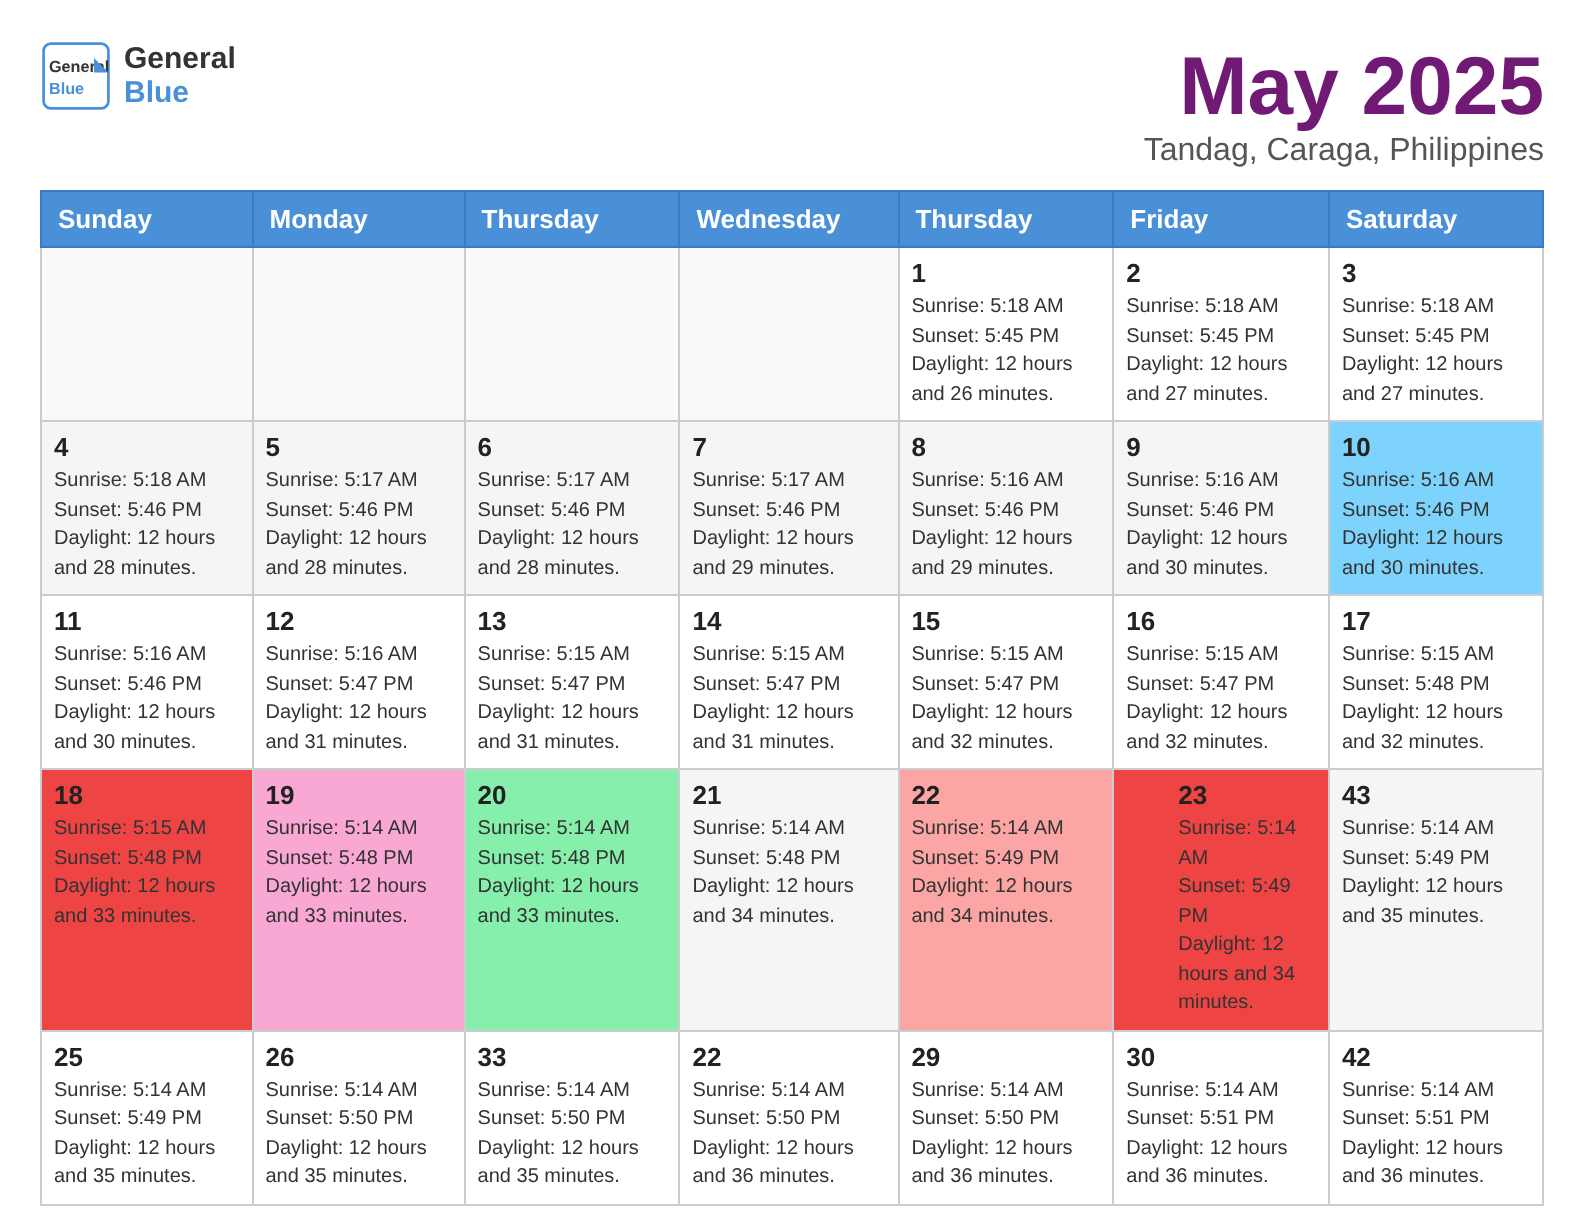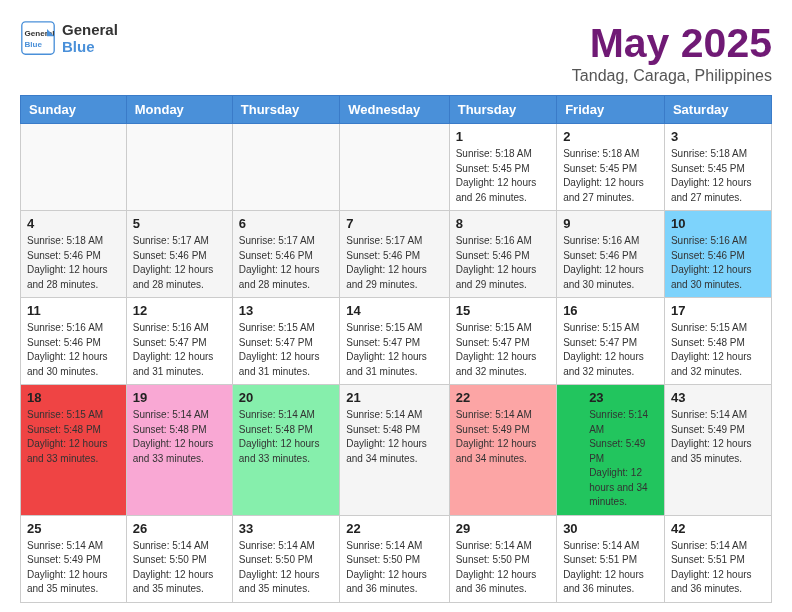--- a/index.html
+++ b/index.html
@@ -207,21 +207,21 @@
           <div class="day-info">Sunrise: 5:14 AM<br>Sunset: 5:48 PM<br>Daylight: 12 hours and 33 minutes.</div>
         </td>
         <td style="background: rgb(245, 245, 245);">
           <div class="day-number">21</div>
           <div class="day-info">Sunrise: 5:14 AM<br>Sunset: 5:48 PM<br>Daylight: 12 hours and 34 minutes.</div>
         </td>
         <td style="background: #fca5a5;">
           <div class="day-number">22</div>
           <div class="day-info">Sunrise: 5:14 AM<br>Sunset: 5:49 PM<br>Daylight: 12 hours and 34 minutes.</div>
         </td>
-        <td style="background: #22c55e; padding-left: 32px;">
+        <td style="background: #ef4444; padding-left: 32px;">
           <div class="day-number">23</div>
           <div class="day-info">Sunrise: 5:14 AM<br>Sunset: 5:49 PM<br>Daylight: 12 hours and 34 minutes.</div>
         </td>
         <td style="background: rgb(245, 245, 245);">
           <div class="day-number">43</div>
           <div class="day-info">Sunrise: 5:14 AM<br>Sunset: 5:49 PM<br>Daylight: 12 hours and 35 minutes.</div>
         </td>
       </tr>
       <tr>
         <td>

